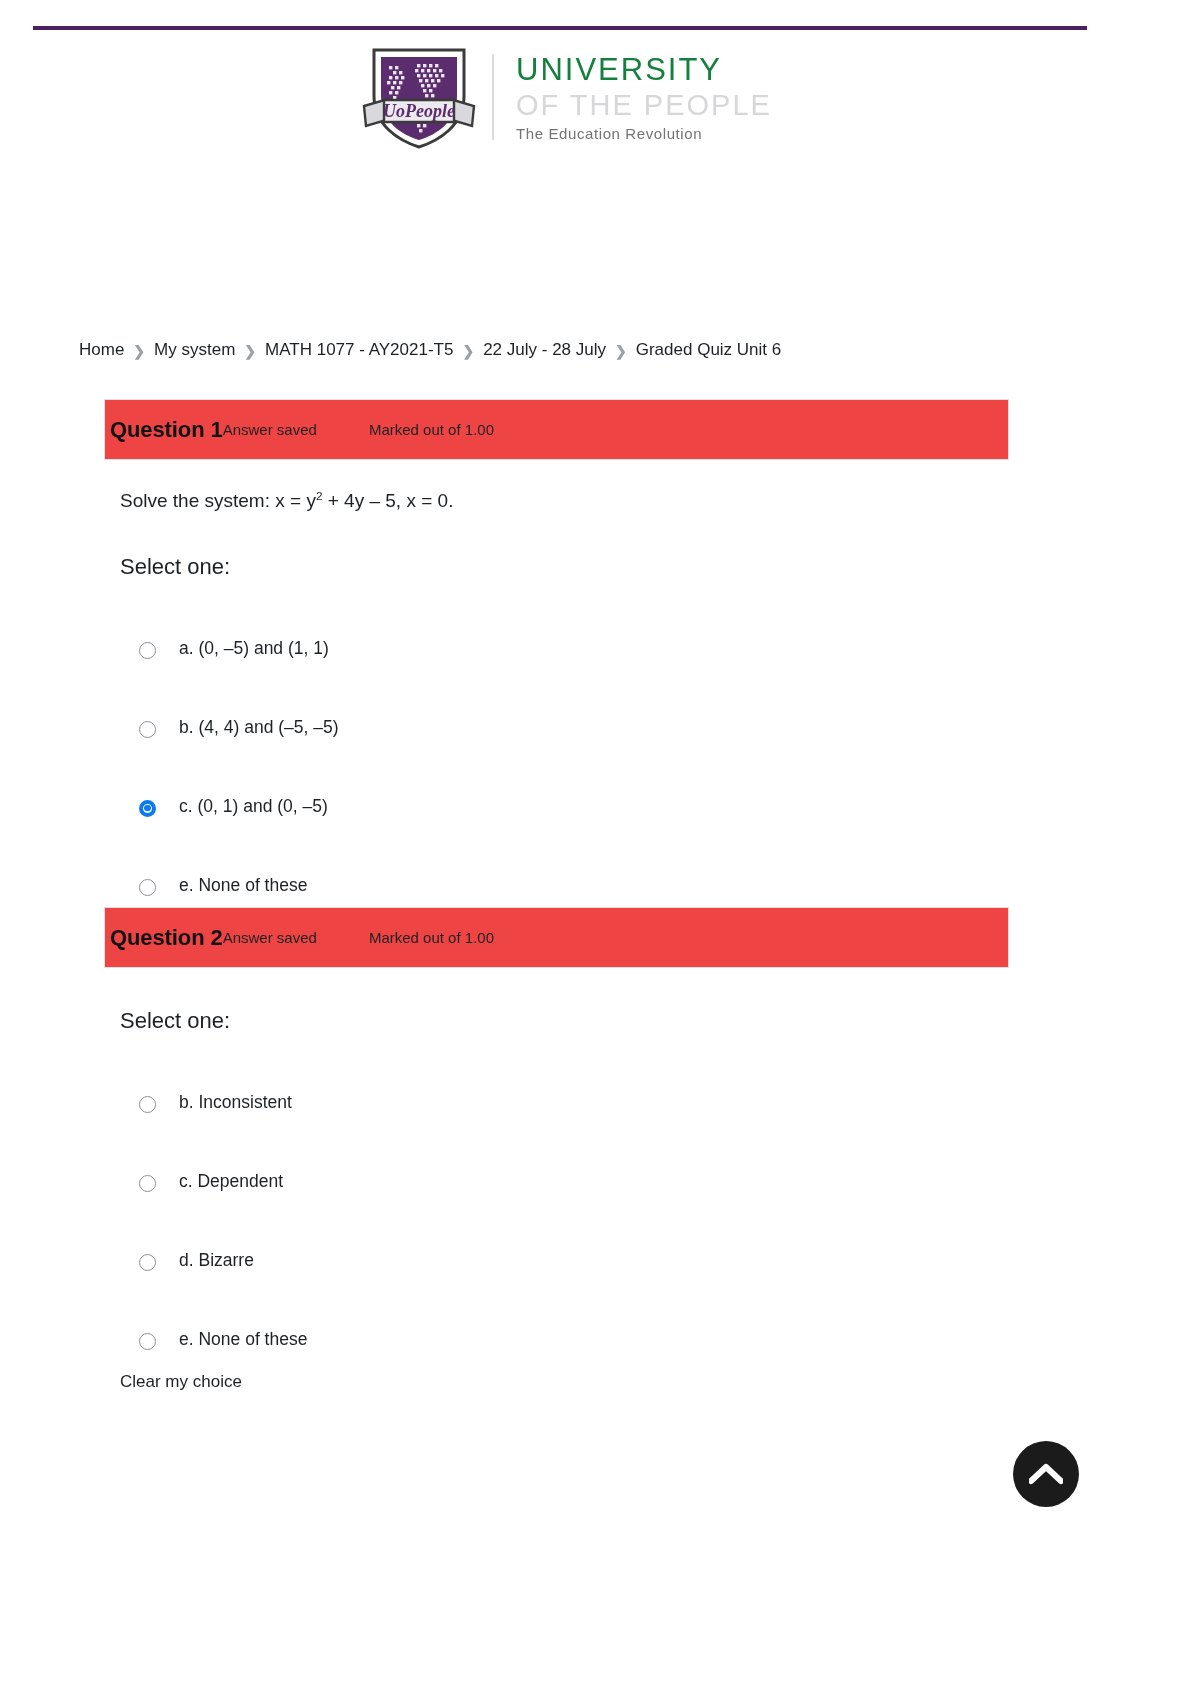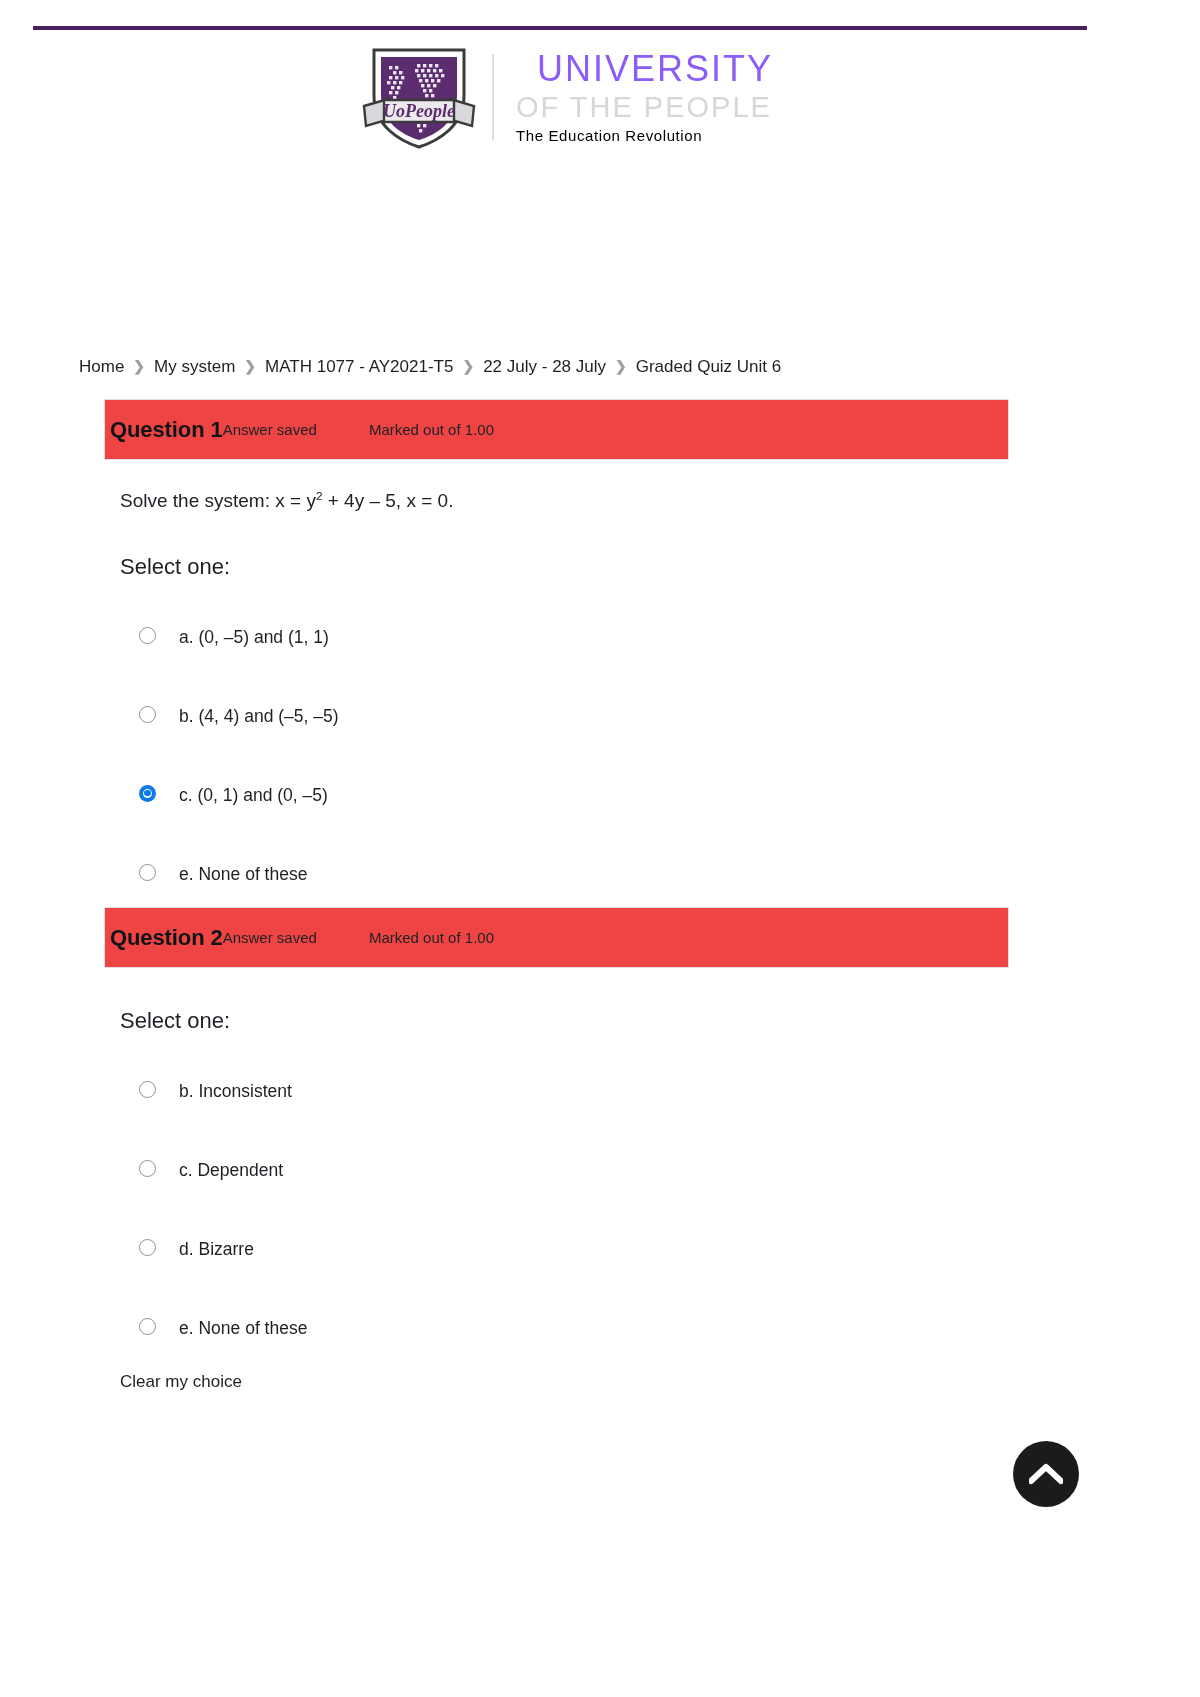--- a/index.html
+++ b/index.html
@@ -46,52 +46,51 @@
     height: 86px;
     background: #dcdcdc;
     margin-left: 14px;
     margin-right: 22px;
   }
   .logo-text {
     line-height: 1.0;
     user-select: none;
   }
   .logo-text .l1 {
-    font-size: 36px;
+    font-size: 31px;
     letter-spacing: 2.0px;
-    color: #8b5cf6;
+    color: #15803d;
     font-family: "Liberation Sans", sans-serif;
     font-weight: 400;
     display: block;
-    margin-left: 21px;
   }
   .logo-text .l2 {
     font-size: 29px;
     letter-spacing: 2.0px;
     color: #d7d7d9;
     display: block;
     margin-top: 6px;
   }
   .logo-text .l3 {
     font-size: 15px;
     letter-spacing: 0.6px;
-    color: #000000;
+    color: #737373;
     display: block;
     margin-top: 6px;
   }
 
   
   .breadcrumb {
     position: absolute;
     left: 79px;
-    top: 357px;
+    top: 340px;
     font-size: 17px;
     color: #1d2125;
     display: flex;
-    align-items: flex-start;
+    align-items: center;
     white-space: nowrap;
   }
   .breadcrumb .crumb { color: #1d2125; text-decoration: none; }
   .breadcrumb .sep {
     color: #9aa0a6;
     font-size: 14px;
     font-weight: bold;
     margin: 0 9px;
     transform: translateY(1px);
   }
@@ -147,21 +146,21 @@
 
   .select-one {
     font-size: 22px;
     color: #1d2125;
     margin-top: 40px;
   }
 
   .answers { margin-top: 13px; }
   .answer-row {
     display: flex;
-    align-items: flex-start;
+    align-items: flex-end;
     height: 32px;
     margin-bottom: 14px;
     margin-top: 47px;
   }
   .radio {
     width: 17px;
     height: 17px;
     border-radius: 50%;
     border: 1.6px solid #8b9096;
     background: #ffffff;

